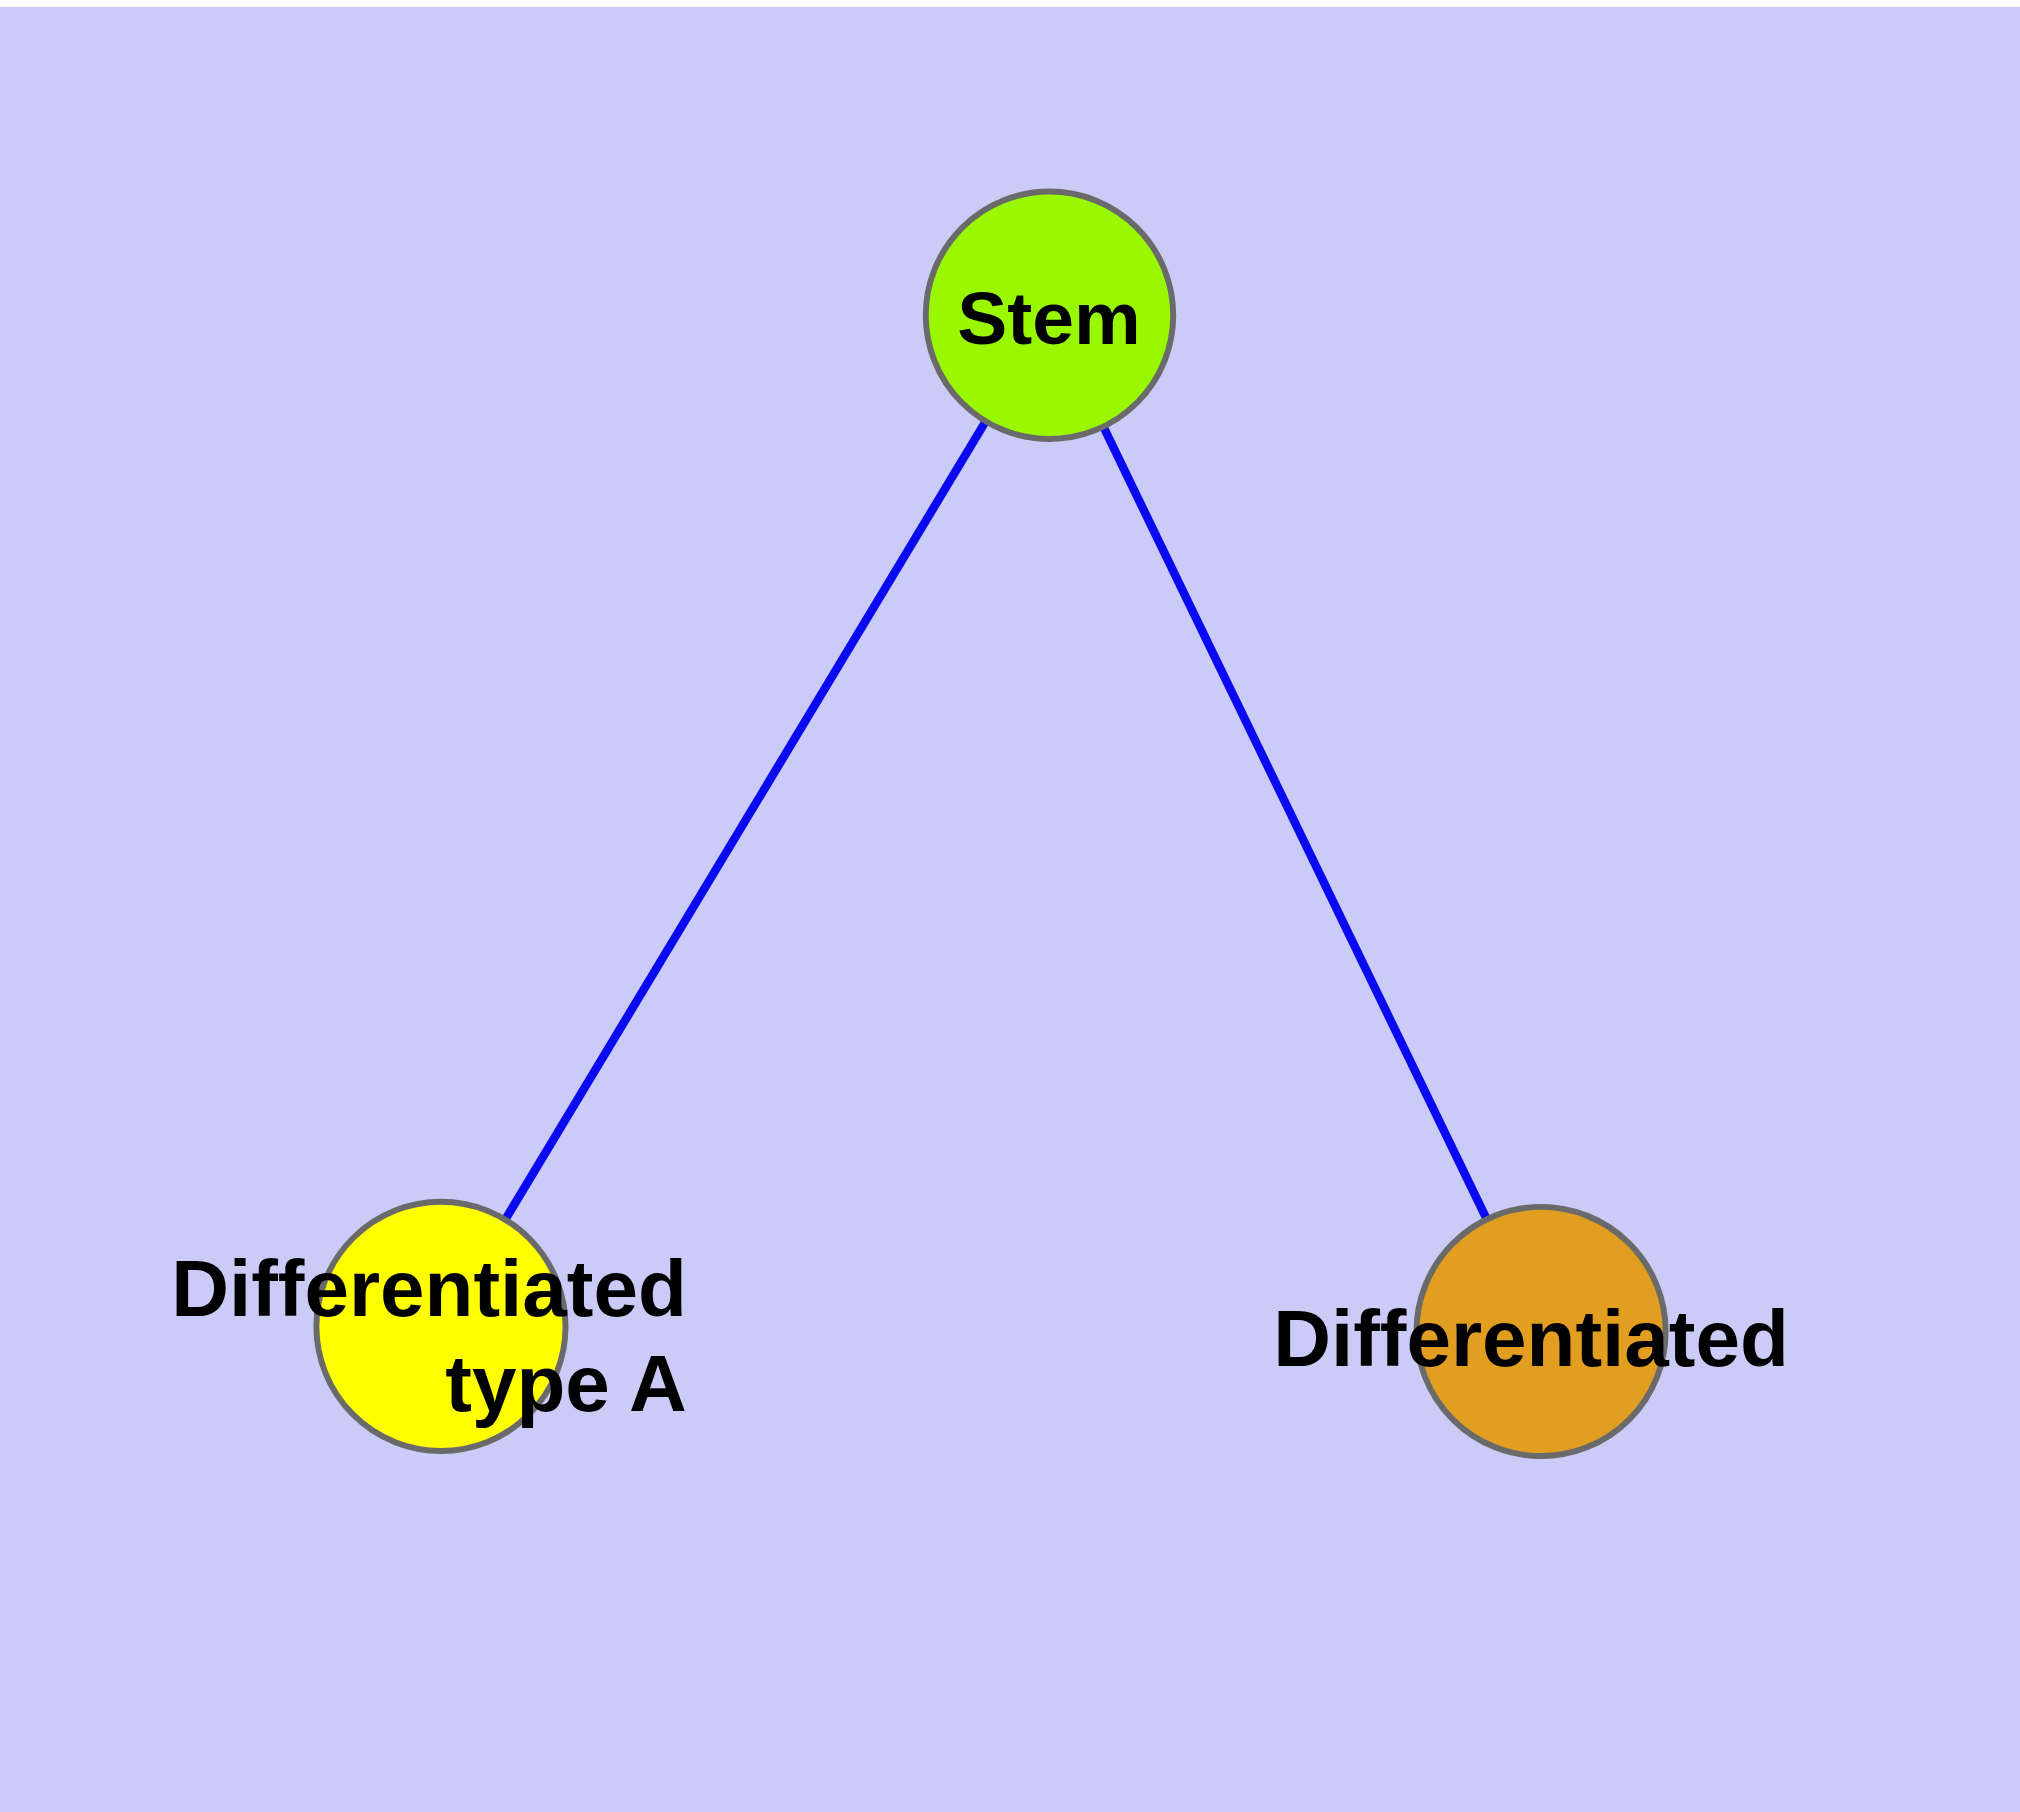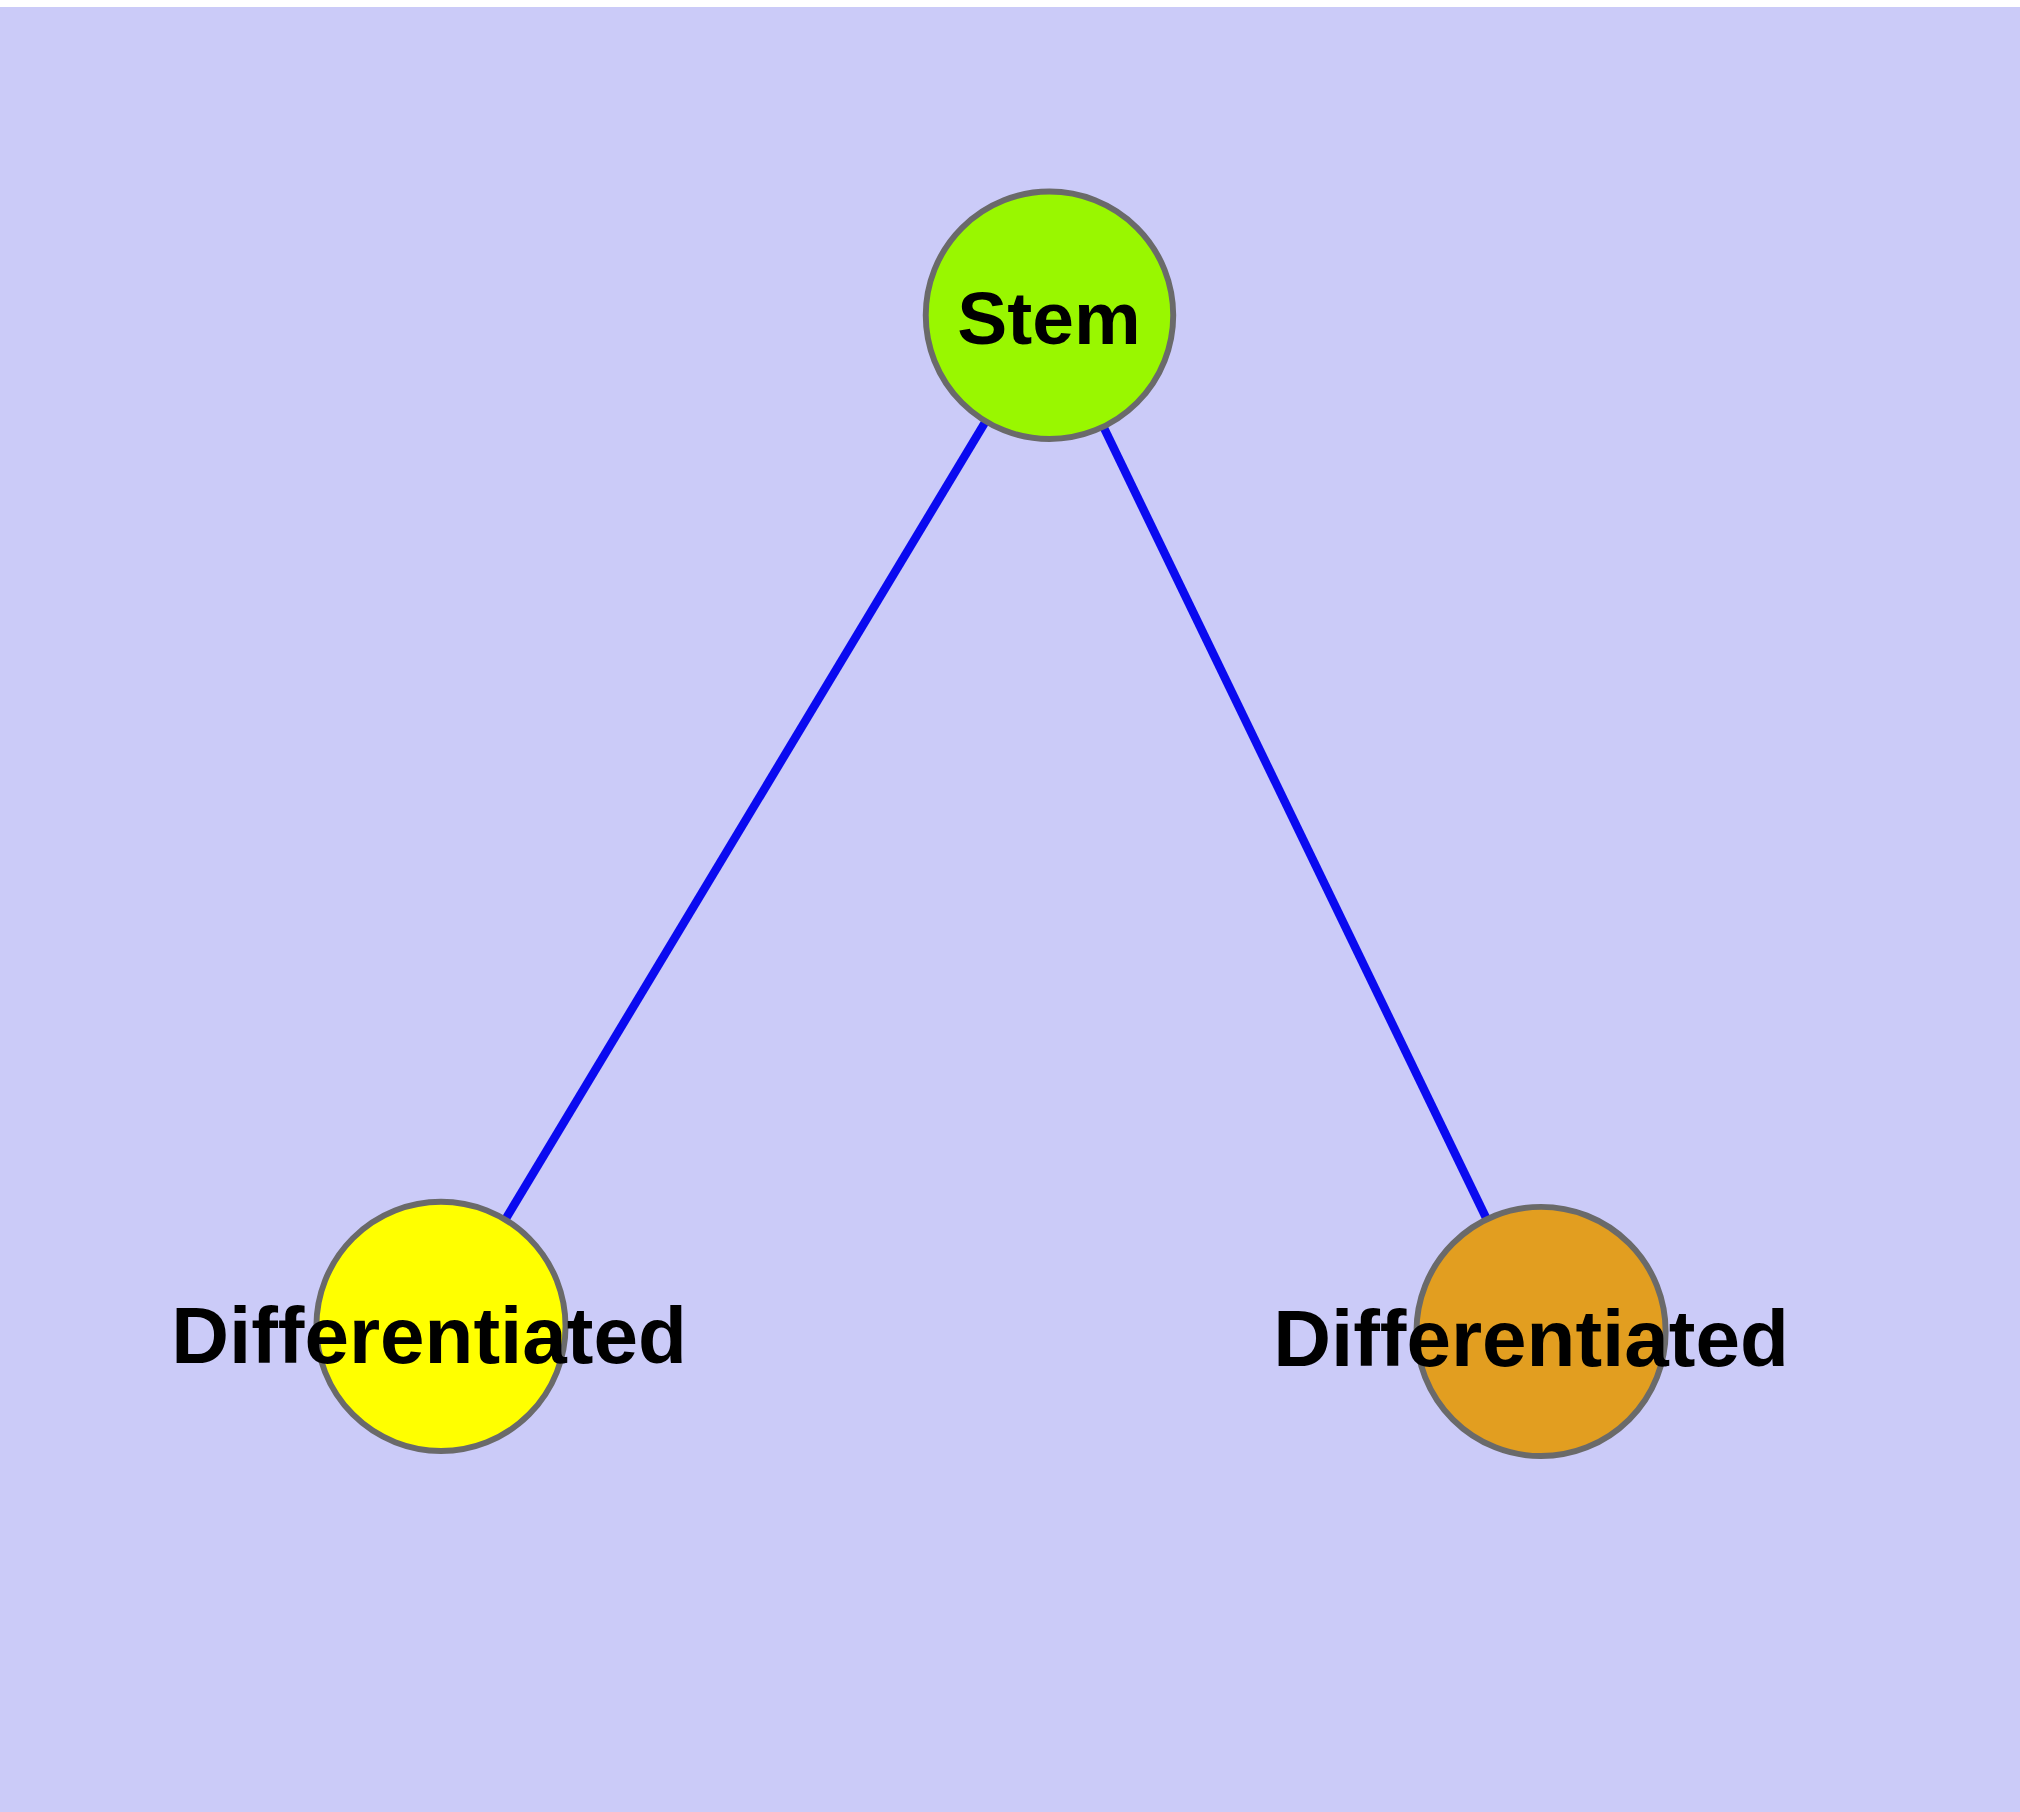--- a/index.html
+++ b/index.html
@@ -54,19 +54,20 @@
       <circle cx="520" cy="1565" r="147" fill="#ffff00" stroke="#6a6a6a" stroke-width="7"></circle>
       <circle cx="1818" cy="1571" r="147" fill="#e29e20" stroke="#6a6a6a" stroke-width="7"></circle>
     </svg>
 
   <div class="node-label" style="left: 1049px; top: 319px; font-size: 75px; color: rgb(0, 0, 0);">
     <span class="line">Stem</span>
   </div>
 
   <div class="node-label" style="left: 429px; top: 1336px; font-size: 80px; color: rgb(0, 0, 0);">
     <span class="line">Differentiated</span>
+    <span class="line">type A</span>
   </div>
 
   <div class="node-label" style="left: 1531px; top: 1339px; font-size: 80px; color: rgb(0, 0, 0);">
     <span class="line">Differentiated</span>
   </div>
 </div>
 
 
 </body></html>

